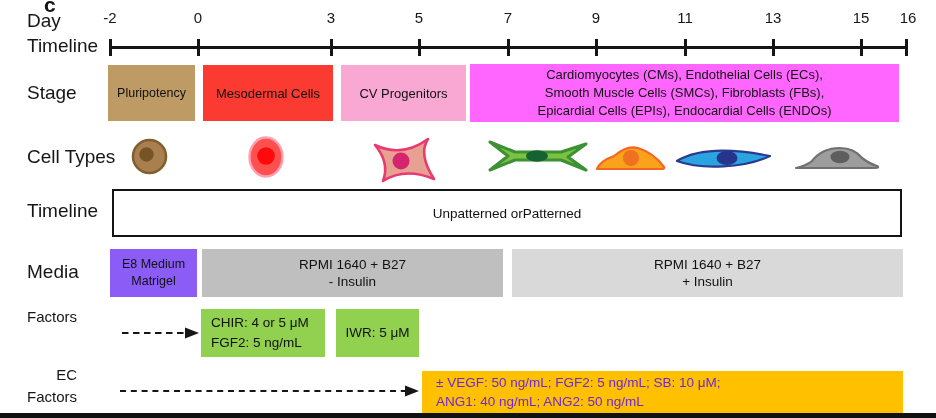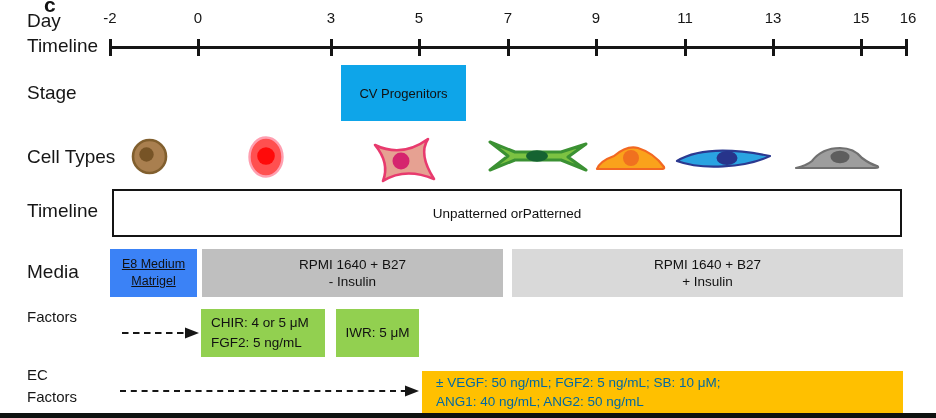--- a/index.html
+++ b/index.html
@@ -15,41 +15,41 @@
   .panel-label{position:absolute;left:44px;top:-7px;font-size:21px;font-weight:bold;}
   
   .tl-line{position:absolute;left:110px;top:46px;width:797px;height:3px;background:#151515;}
   .tl-tick{position:absolute;top:39px;width:3px;height:17px;background:#151515;}
   .tl-num{position:absolute;top:9px;width:34px;text-align:center;font-size:15px;color:#161616;}
   
   .stagebox{position:absolute;top:65px;height:56px;display:flex;align-items:center;justify-content:center;
     font-size:13px;color:#111;text-align:center;}
   .stage-plur{left:108px;width:87px;background:#BE9A64;font-size:12.5px;}
   .stage-meso{left:203px;width:130px;background:#FB3B31;}
-  .stage-cv{left:341px;width:125px;background:#0ea5e9;}
+  .stage-cv{left:341px;width:125px;background:#f9a8d4;}
   .stage-final{left:470px;top:64px;height:58px;width:429px;background:#FF66FF;flex-direction:column;line-height:18px;}
   
   .cellicon{position:absolute;}
   
   .geo-box{position:absolute;left:112px;top:189px;width:786px;height:44px;background:#fff;
     border:2.5px solid #141414;display:flex;flex-direction:row;align-items:center;justify-content:center;
     font-size:13.5px;line-height:17px;}
   
   .mediabox{position:absolute;top:249px;height:48px;display:flex;flex-direction:column;align-items:center;justify-content:center;
     font-size:13.5px;line-height:17px;color:#111;text-align:center;}
-  .media-e8{left:110px;width:87px;background:#3b82f6;font-size:12.5px;text-decoration:underline;}
+  .media-e8{left:110px;width:87px;background:#8b5cf6;font-size:12.5px;}
   .media-minus{left:202px;width:301px;background:#BFBFBF;}
   .media-plus{left:512px;width:391px;background:#D9D9D9;}
   
   .factor-label{position:absolute;left:27px;font-size:15px;line-height:22px;color:#161616;}
   .greenbox{position:absolute;top:309px;height:48px;background:#92D050;font-size:13.5px;line-height:20px;color:#111;}
   .box-chir{left:201px;width:124px;padding-top:4px;box-sizing:border-box;padding-left:10px;}
   .box-iwr{left:336px;width:83px;display:flex;align-items:center;justify-content:center;}
   .ec-box{position:absolute;left:422px;top:371px;width:481px;height:42px;background:#FFC000;
-    font-size:13.5px;line-height:19px;color:#0369a1;box-sizing:border-box;padding:2px 4px 0 14px;}
+    font-size:13.5px;line-height:19px;color:#6d28d9;box-sizing:border-box;padding:2px 4px 0 14px;}
   .arrow-svg{position:absolute;}
   .bottom-bar{position:absolute;left:0;top:413px;width:936px;height:5px;background:#0e1210;}
 </style>
 </head>
 <body>
 
 <div id="figure">
 
   <div class="panel-label">c</div>
 
@@ -76,21 +76,28 @@
   <div class="tl-num" style="left:181px;">0</div>
   <div class="tl-num" style="left:314px;">3</div>
   <div class="tl-num" style="left:402px;">5</div>
   <div class="tl-num" style="left:491px;">7</div>
   <div class="tl-num" style="left:579px;">9</div>
   <div class="tl-num" style="left:668px;">11</div>
   <div class="tl-num" style="left:756px;">13</div>
   <div class="tl-num" style="left:844px;">15</div>
   <div class="tl-num" style="left:891px;">16</div>
 
+  <div class="stagebox stage-plur">Pluripotency</div>
+  <div class="stagebox stage-meso">Mesodermal Cells</div>
   <div class="stagebox stage-cv">CV Progenitors</div>
+  <div class="stagebox stage-final">
+    <div>Cardiomyocytes (CMs), Endothelial Cells (ECs),</div>
+    <div>Smooth Muscle Cells (SMCs), Fibroblasts (FBs),</div>
+    <div>Epicardial Cells (EPIs), Endocardial Cells (ENDOs)</div>
+  </div>
 
   <svg class="cellicon" style="left:130px;top:137px;" width="39" height="39">
     <circle cx="19.5" cy="19.5" r="16.5" fill="#A97F4F" stroke="#815F2E" stroke-width="2.6"></circle>
     <circle cx="16.5" cy="17.5" r="7.2" fill="#775426"></circle>
   </svg>
   <svg class="cellicon" style="left:246px;top:135px;" width="40" height="44">
     <ellipse cx="20" cy="22" rx="16.5" ry="19.5" fill="#FF5050" stroke="#FF9FB0" stroke-width="2.4"></ellipse>
     <circle cx="20" cy="21" r="8.8" fill="#FF0A0A"></circle>
   </svg>
   <svg class="cellicon" style="left:368px;top:134px;" width="68" height="50">
@@ -140,21 +147,21 @@
     <polygon points="63,0.5 77,6 63,11.5" fill="#161616"></polygon>
   </svg>
   <div class="greenbox box-chir">
     <div>CHIR: 4 or 5 μM</div>
     <div>FGF2: 5 ng/mL</div>
   </div>
   <div class="greenbox box-iwr">
     <span>IWR: 5 μM</span>
   </div>
 
-  <div class="factor-label" style="top:364px;">
+  <div class="factor-label" style="top:364px;text-align:right;">
     <div>EC</div>
     <div>Factors</div>
   </div>
   <svg class="arrow-svg" style="left:120px;top:385px;" width="300" height="12">
     <line x1="0" y1="6" x2="286" y2="6" stroke="#161616" stroke-width="2.2" stroke-dasharray="6,4.8"></line>
     <polygon points="285,0.5 299,6 285,11.5" fill="#161616"></polygon>
   </svg>
   <div class="ec-box">
     <div>± VEGF: 50 ng/mL; FGF2: 5 ng/mL; SB: 10 μM;</div>
     <div>ANG1: 40 ng/mL; ANG2: 50 ng/mL</div>

